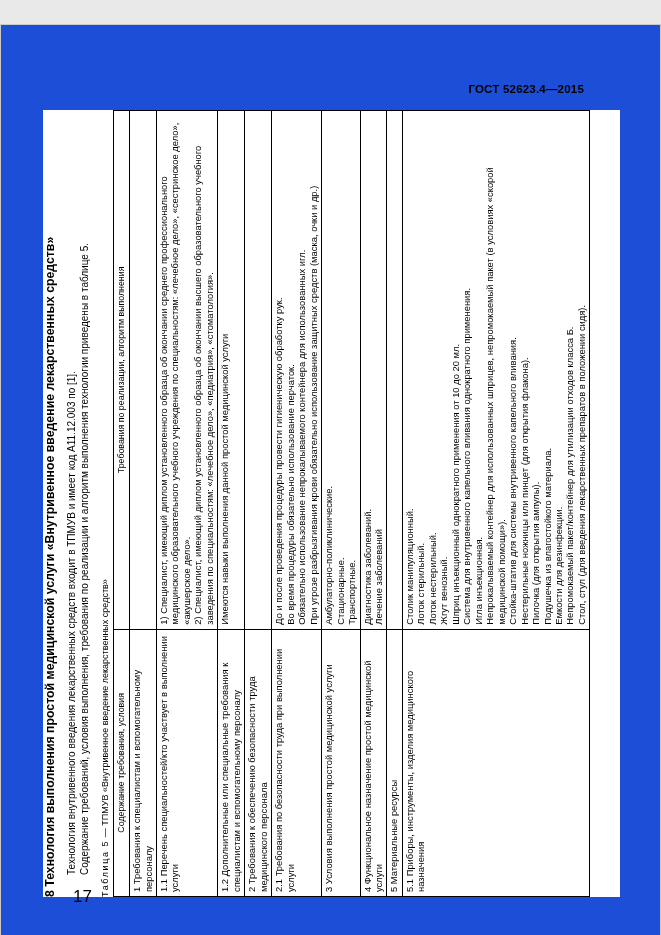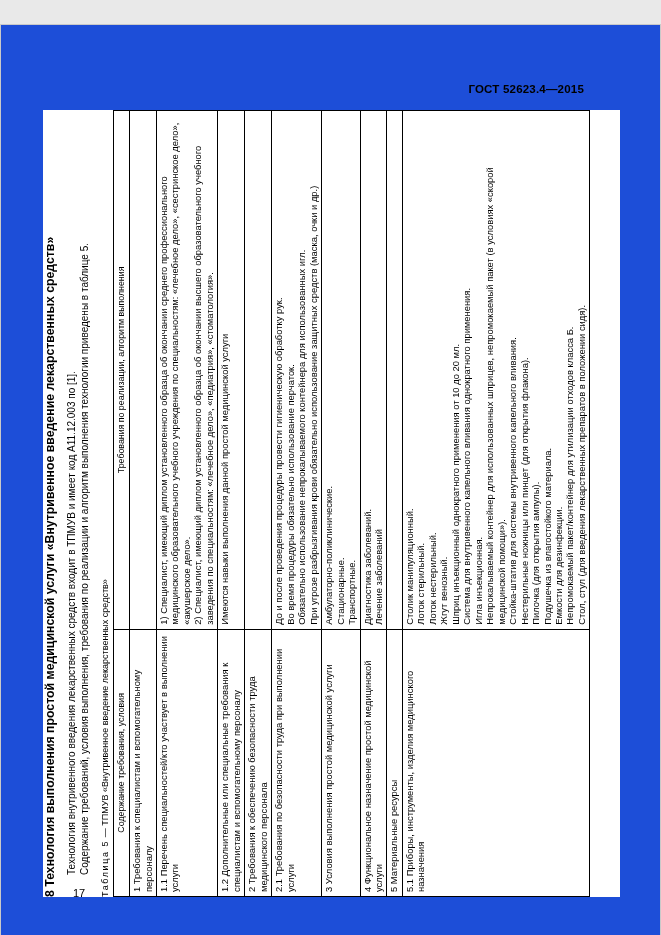--- a/index.html
+++ b/index.html
@@ -18,21 +18,21 @@
     overflow:hidden;
     margin-top:24px;
   }
   .running-head {
     position:absolute; top:58px; right:76px;
     font-size:11.5px; font-weight:bold;
     letter-spacing:0.2px;
   }
   .page-number {
     position:absolute; left:72px; top:862px;
-    font-size:11px;
+    font-size:17px;
   }
   
   .rotated-content {
     position:absolute; left:42px; top:872px;
     width:787px; height:577px;
     transform:rotate(-90deg);
     transform-origin:0 0;
     background:#fff;
   }
   .section-title {

